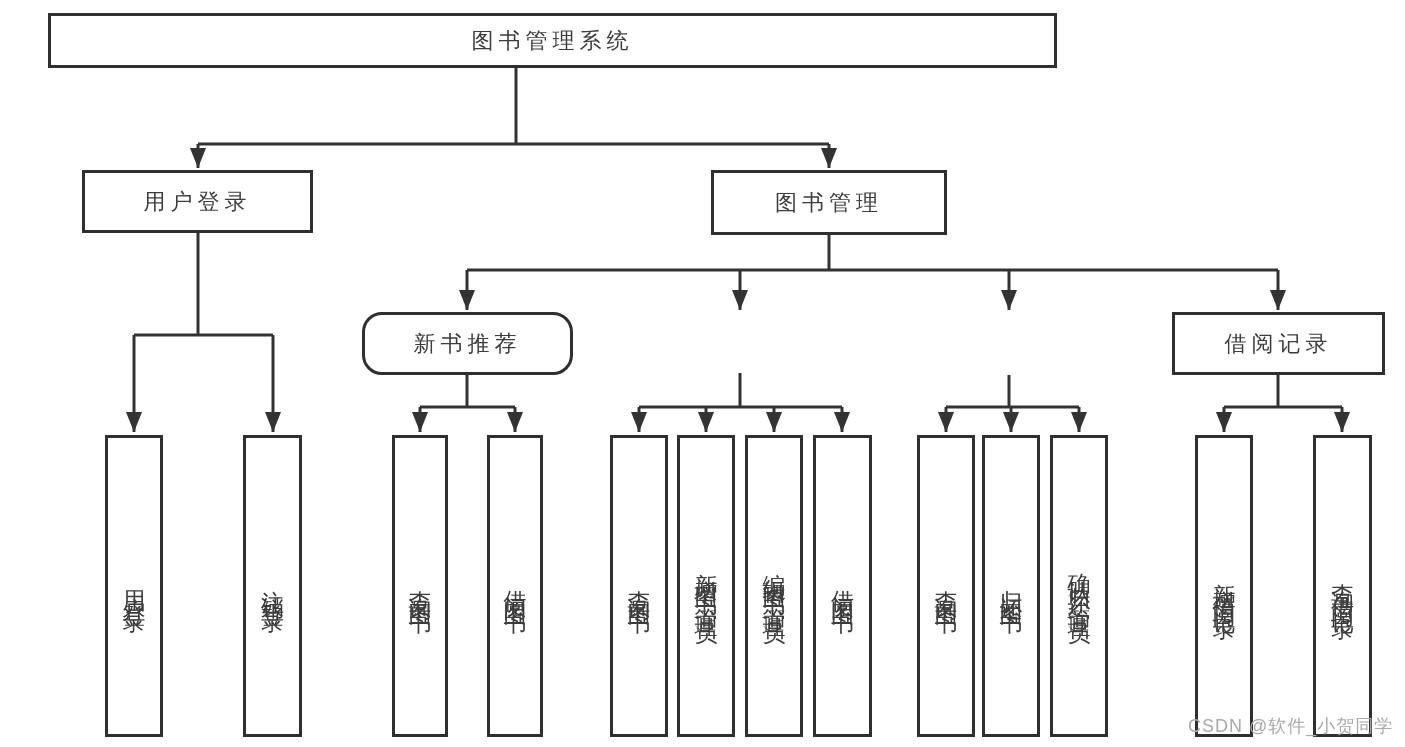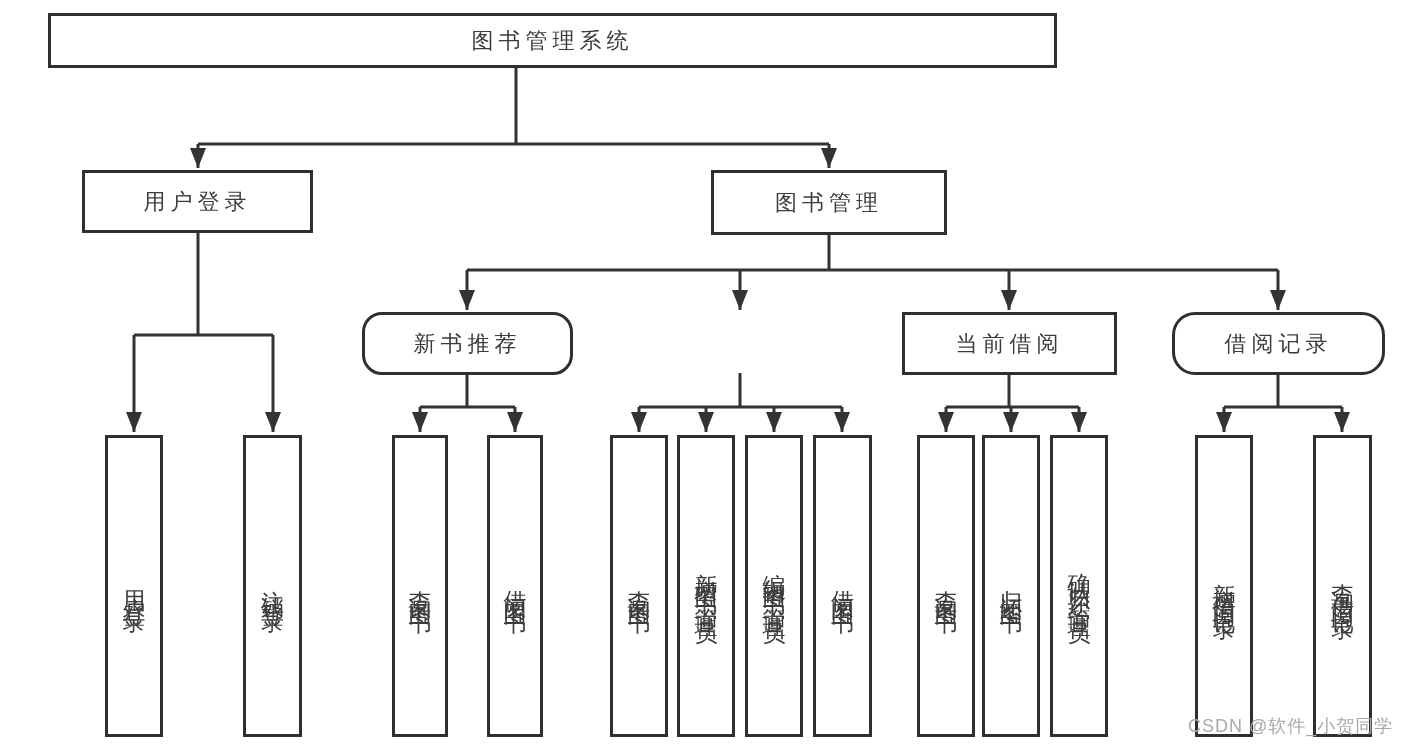--- a/index.html
+++ b/index.html
@@ -83,24 +83,21 @@
   <div class="box hbox" style="left:82px;top:170px;width:231px;height:63px;">
     <span>用户登录</span>
   </div>
   <div class="box hbox" style="left:711px;top:170px;width:236px;height:65px;">
     <span>图书管理</span>
   </div>
 
   <div class="box hbox" style="left:362px;top:312px;width:211px;height:63px;border-radius:20px;">
     <span>新书推荐</span>
   </div>
-  <div class="box hbox" style="left:902px;top:312px;width:215px;height:63px;">
-    <span>当前借阅</span>
-  </div>
-  <div class="box hbox" style="left:1172px;top:312px;width:213px;height:63px;border-radius:23px;">
+  <div class="box hbox" style="left:1172px;top:312px;width:213px;height:63px;">
     <span>借阅记录</span>
   </div>
 
   <div class="box vbox" style="left:105px;top:435px;width:58px;height:302px;">
     <span class="vtext">用户登录</span>
   </div>
   <div class="box vbox" style="left:243px;top:435px;width:59px;height:302px;">
     <span class="vtext">注销登录</span>
   </div>
 

